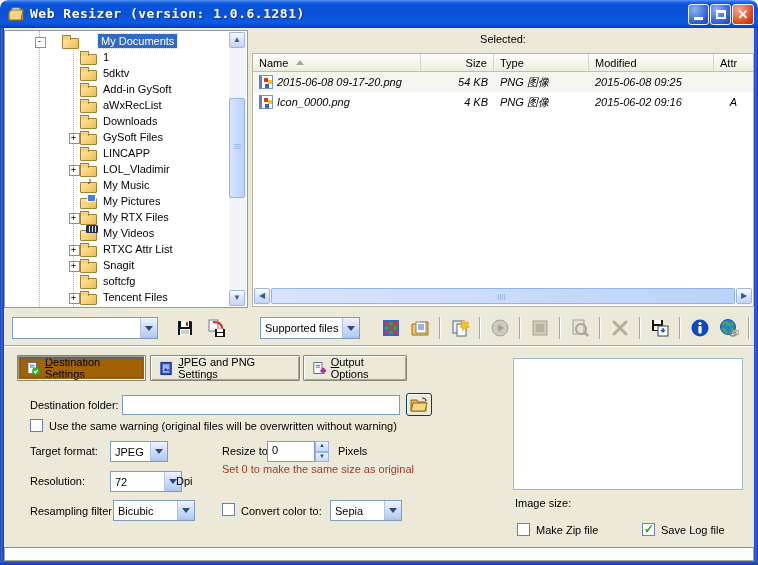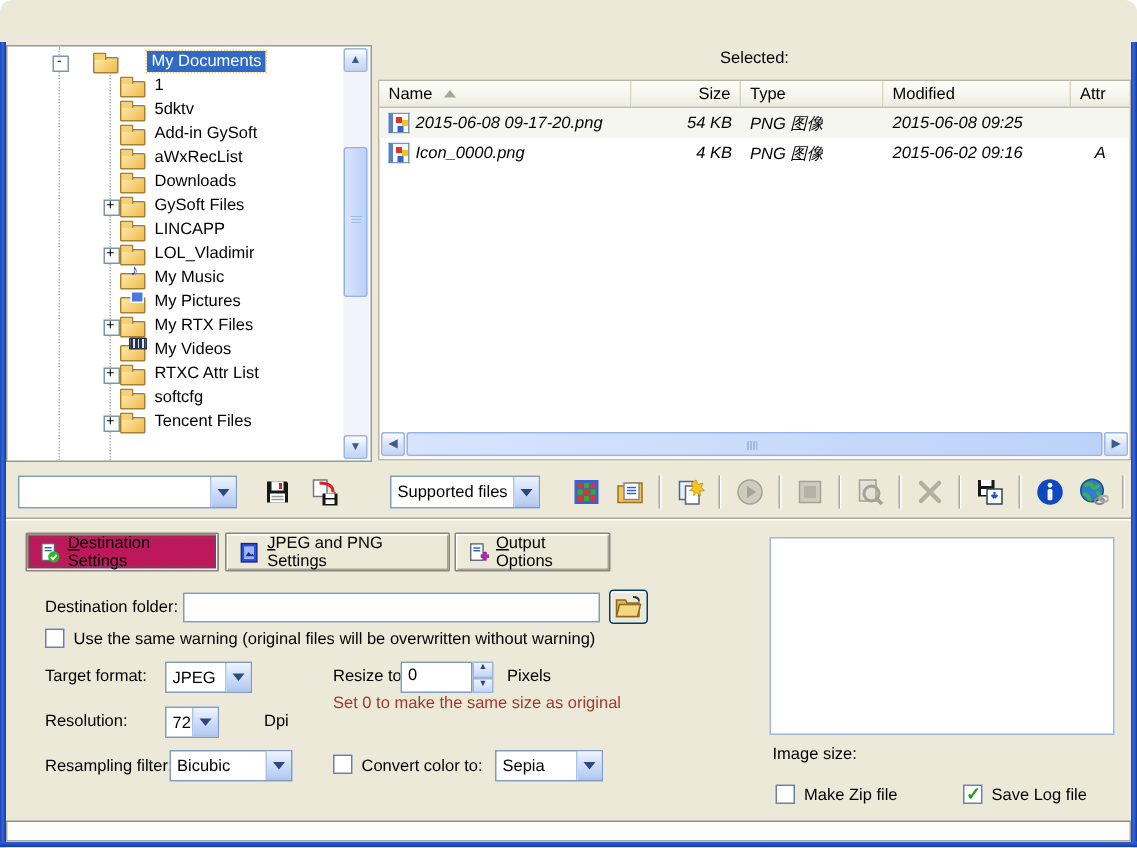--- a/index.html
+++ b/index.html
@@ -98,21 +98,21 @@
   .tool-btn { width:26px; height:26px; display:flex; align-items:center; justify-content:center; }
   .icon-strip { position:absolute; left:378px; top:315px; height:26px; display:flex; align-items:center; gap:3px; }
   .vsep { width:2px; height:22px; border-left:1px solid #aca899; border-right:1px solid #fff; margin:0 3px; }
 
   
   .hsep { position:absolute; left:4px; right:4px; top:345px; height:2px; border-top:1px solid #a9a598; border-bottom:1px solid #fff; }
 
   .tabbtn { position:absolute; top:355px; height:26px; background:#ece9d8; border:1px solid #8a8778;
     box-shadow:inset 1px 1px 0 #fff, inset -1px -1px 0 #a8a49a; border-radius:1px;
     display:flex; align-items:center; gap:5px; padding:0 8px; font-size:11px; color:#000; }
-  .tabbtn.active { box-shadow:inset -1px -1px 0 #fff, inset 1px 1px 0 #9a9788; outline:1px dotted #555; outline-offset:-4px; background:#be185d; }
+  .tabbtn.active { box-shadow:inset -1px -1px 0 #fff, inset 1px 1px 0 #9a9788; outline:1px dotted #555; outline-offset:-4px; background:#a16207; }
   .tab-label { display:block; }
   .tab-label::first-letter { text-decoration:underline; }
 
   .lbl { position:absolute; font-size:11px; color:#000; white-space:nowrap; }
   .field { position:absolute; background:#fff; border:1px solid #7f9db9; height:20px; font-size:11px; padding:2px 4px; }
   .browse-btn { position:absolute; left:406px; top:393px; width:26px; height:23px; background:#ece9d8;
     border:1px solid #003c74; border-radius:3px; box-shadow:inset 1px 1px 0 #fff; display:flex; align-items:center; justify-content:center; }
   .cb { position:absolute; width:13px; height:13px; background:#fff; border:1px solid #6a82a8; }
   .cb.checked::after { content:"✓"; position:absolute; left:1px; top:-2px; color:#21a121; font-size:12px; font-weight:bold; }
   .hint { position:absolute; font-size:11px; color:#9e3a2b; white-space:nowrap; }
@@ -123,20 +123,37 @@
     line-height:7px; text-align:center; color:#2c4a7c; }
   .preview { position:absolute; left:513px; top:358px; width:230px; height:132px; background:#fff; border:1px solid #9db8d2; }
   .statusbar { position:absolute; left:4px; top:547px; width:750px; height:14px; background:#fdfdfb;
     border:1px solid #adaa9c; border-top-color:#8c8a7e; }
 </style>
 </head>
 <body>
 
 <div class="window">
 
+  <div class="titlebar">
+    <svg class="title-icon" viewBox="0 0 16 16">
+      <path d="M1 5h6l1-2h7v11H1z" fill="#e8b64c" stroke="#8a6a1f"></path>
+      <rect x="4" y="2" width="8" height="6" fill="#fff" stroke="#888"></rect>
+      <path d="M1 7l2-3h12l-2 10H1z" fill="#f6d583" stroke="#8a6a1f"></path>
+    </svg>
+    <span class="title-text">Web Resizer (version: 1.0.6.1281)</span>
+    <div class="tbtn tb-min">
+        <i></i>
+      </div>
+    <div class="tbtn tb-max">
+        <i></i>
+      </div>
+    <div class="tbtn tb-close">
+        <i>✕</i>
+      </div>
+  </div>
   <div class="fr-left"></div>
   <div class="fr-right"></div>
   <div class="fr-bottom"></div>
   <div class="client"></div>
 
   <div class="tree">
     <div class="tree-lines" style="left:34px"></div>
     <div class="tree-lines" style="left:68px;top:16px"></div>
     <div class="trows">
       <div class="trow lvl1">
@@ -201,20 +218,25 @@
       </div>
       <div class="trow lvl2">
         <span class="exp"></span>
         <span class="ticon f-video"></span>
         <span class="tlabel">My Videos</span>
       </div>
       <div class="trow lvl2">
         <span class="exp plus"></span>
         <span class="ticon"></span>
         <span class="tlabel">RTXC Attr List</span>
+      </div>
+      <div class="trow lvl2">
+        <span class="exp plus"></span>
+        <span class="ticon"></span>
+        <span class="tlabel">Snagit</span>
       </div>
       <div class="trow lvl2">
         <span class="exp"></span>
         <span class="ticon"></span>
         <span class="tlabel">softcfg</span>
       </div>
       <div class="trow lvl2">
         <span class="exp plus"></span>
         <span class="ticon"></span>
         <span class="tlabel">Tencent Files</span>
@@ -451,21 +473,21 @@
     <div class="sval">0</div>
     <div class="sbtns">
       <div class="sbtn">▲</div>
       <div class="sbtn">▼</div>
     </div>
   </div>
   <div class="lbl" style="left:338px;top:445px">Pixels</div>
   <div class="hint" style="left:222px;top:463px">Set 0 to make the same size as original</div>
 
   <div class="lbl" style="left:30px;top:475px">Resolution:</div>
-  <div class="combo" style="left:110px;top:471px;width:36px;height:21px">
+  <div class="combo" style="left:110px;top:471px;width:72px;height:21px">
     <span class="val">72</span>
     <span class="drop"></span>
   </div>
   <div class="lbl" style="left:176px;top:475px">Dpi</div>
 
   <div class="lbl" style="left:30px;top:505px">Resampling filter:</div>
   <div class="combo" style="left:113px;top:500px;width:82px;height:21px">
     <span class="val">Bicubic</span>
     <span class="drop"></span>
   </div>

